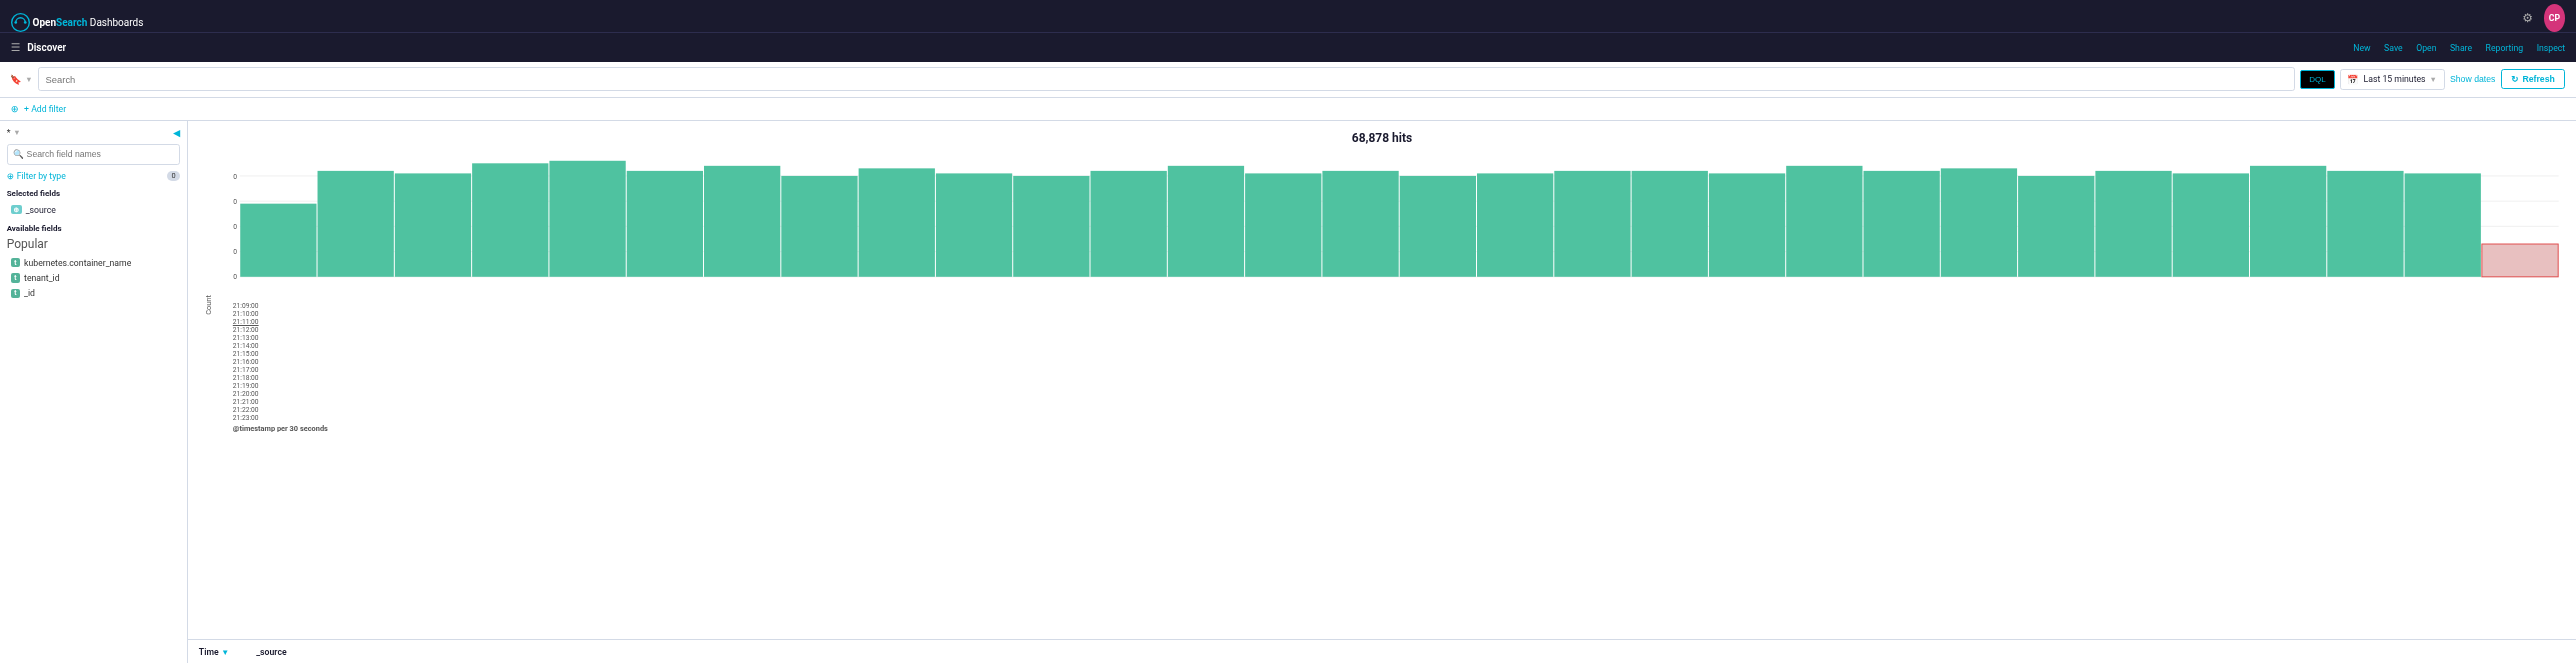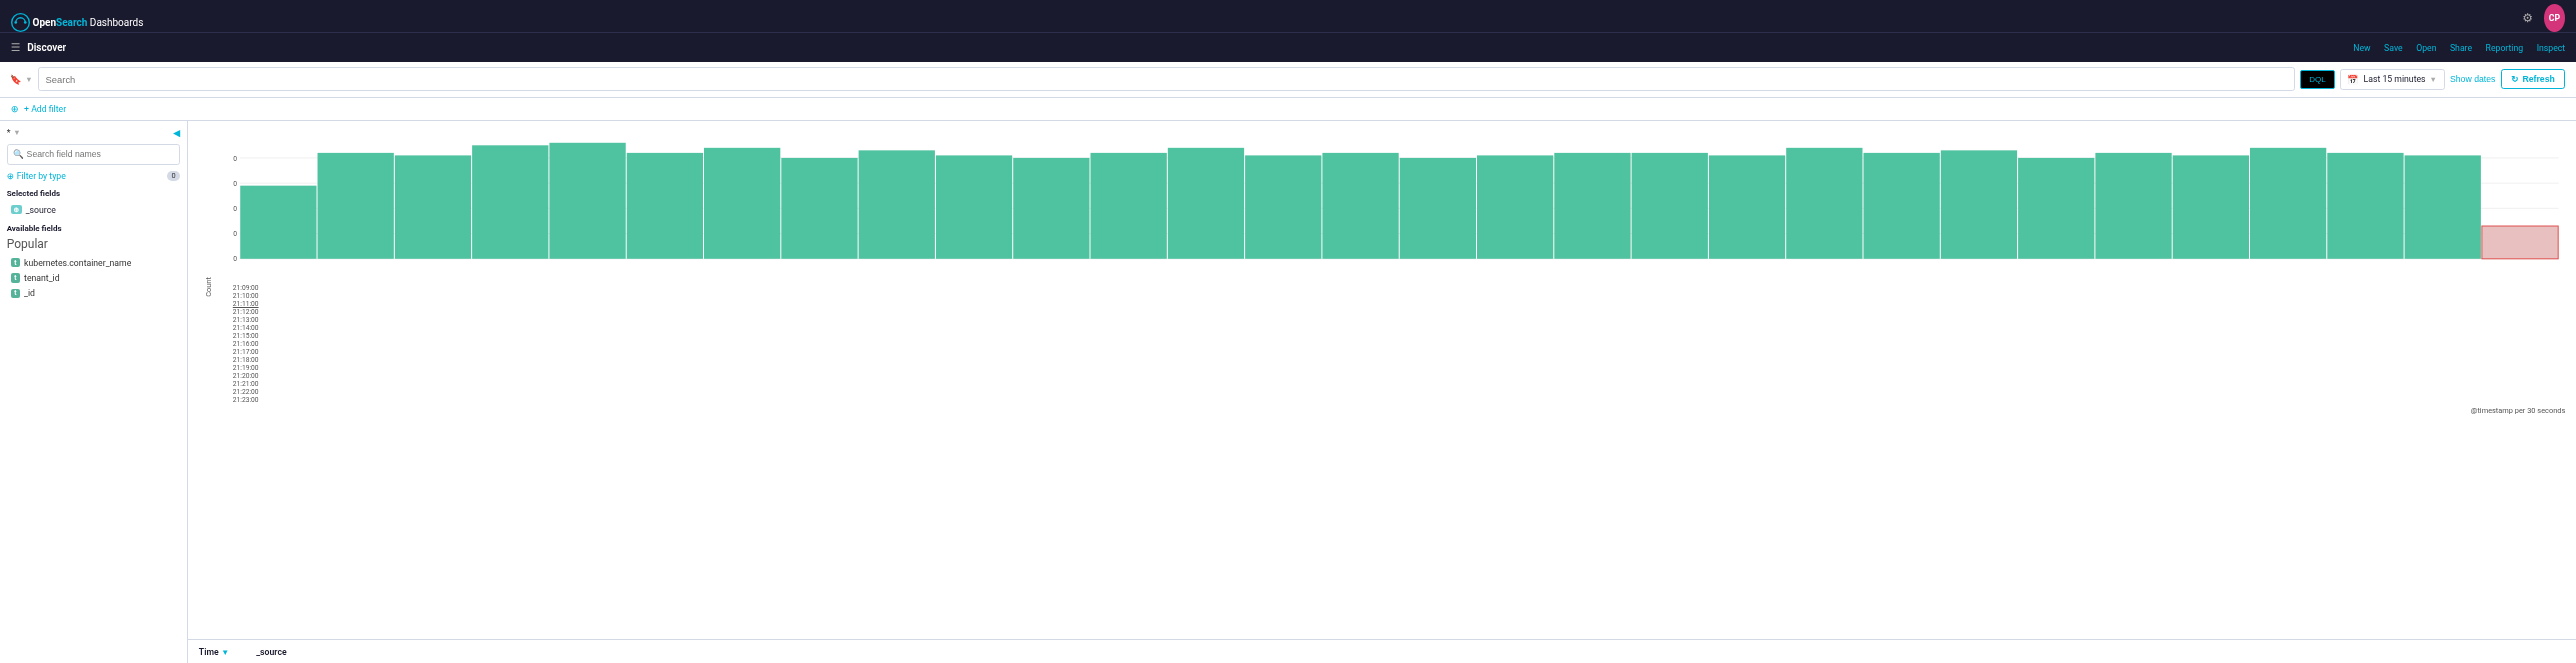--- a/index.html
+++ b/index.html
@@ -187,24 +187,25 @@
       position: absolute;
       left: 0;
       top: 50%;
       transform: translateY(-50%) rotate(-90deg);
       font-size: 7.4px;
       color: #555;
       white-space: nowrap;
     }
     .chart-svg-wrap { width: 100%; }
     .x-axis-label {
-      text-align: right;
+      text-align: left;
       font-size: 7.4px;
       color: #555;
       margin-top: 2.7px;
+      font-weight: bold;
     }
     .bottom-table {
       border-top: 0.7px solid #d3dae6;
       padding: 6.7px 0;
     }
     .table-header {
       display: flex;
       align-items: center;
       gap: 27px;
       padding: 0 10.8px;
@@ -325,20 +326,21 @@
       <div class="field-item">
         <span class="field-type-badge t">t</span>
         <span class="field-name">_id</span>
       </div>
     </div>
   </div>
 
   <div style="flex:1;display:flex;flex-direction:column;overflow:hidden;background:white;">
 
     <div class="chart-area">
+      <div class="chart-title">68,878 hits</div>
 
       <div class="bar-chart-container">
         <div class="y-label">Count</div>
         <div class="chart-svg-wrap">
           <svg id="bar-chart-svg" width="100%" height="148" viewBox="0 0 3468 220">
 
           <line x1="10" x2="3458" y1="190" y2="190" stroke="#e8e8e8" stroke-width="1"></line>
               <text x="6" y="194" text-anchor="end" font-size="10" fill="#555">0</text>
               <line x1="10" x2="3458" y1="152.5" y2="152.5" stroke="#e8e8e8" stroke-width="1"></line>
               <text x="6" y="156.5" text-anchor="end" font-size="10" fill="#555">500</text>

